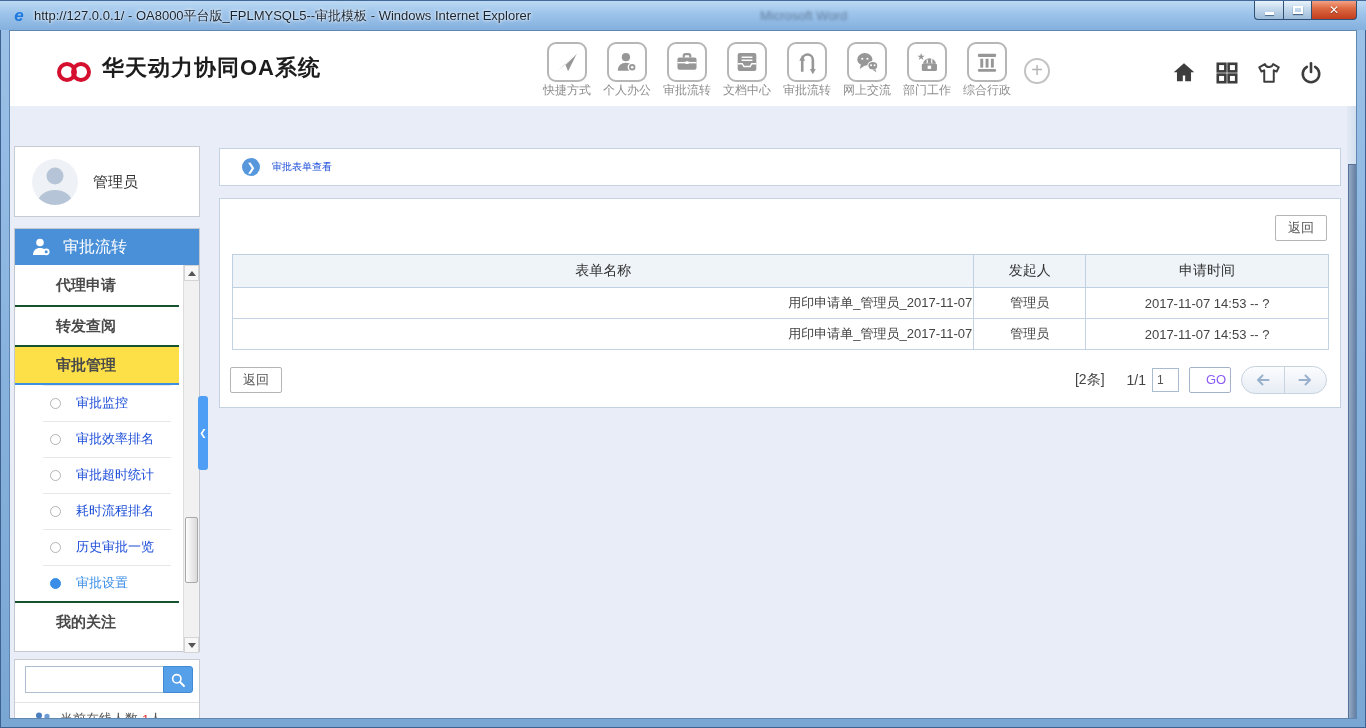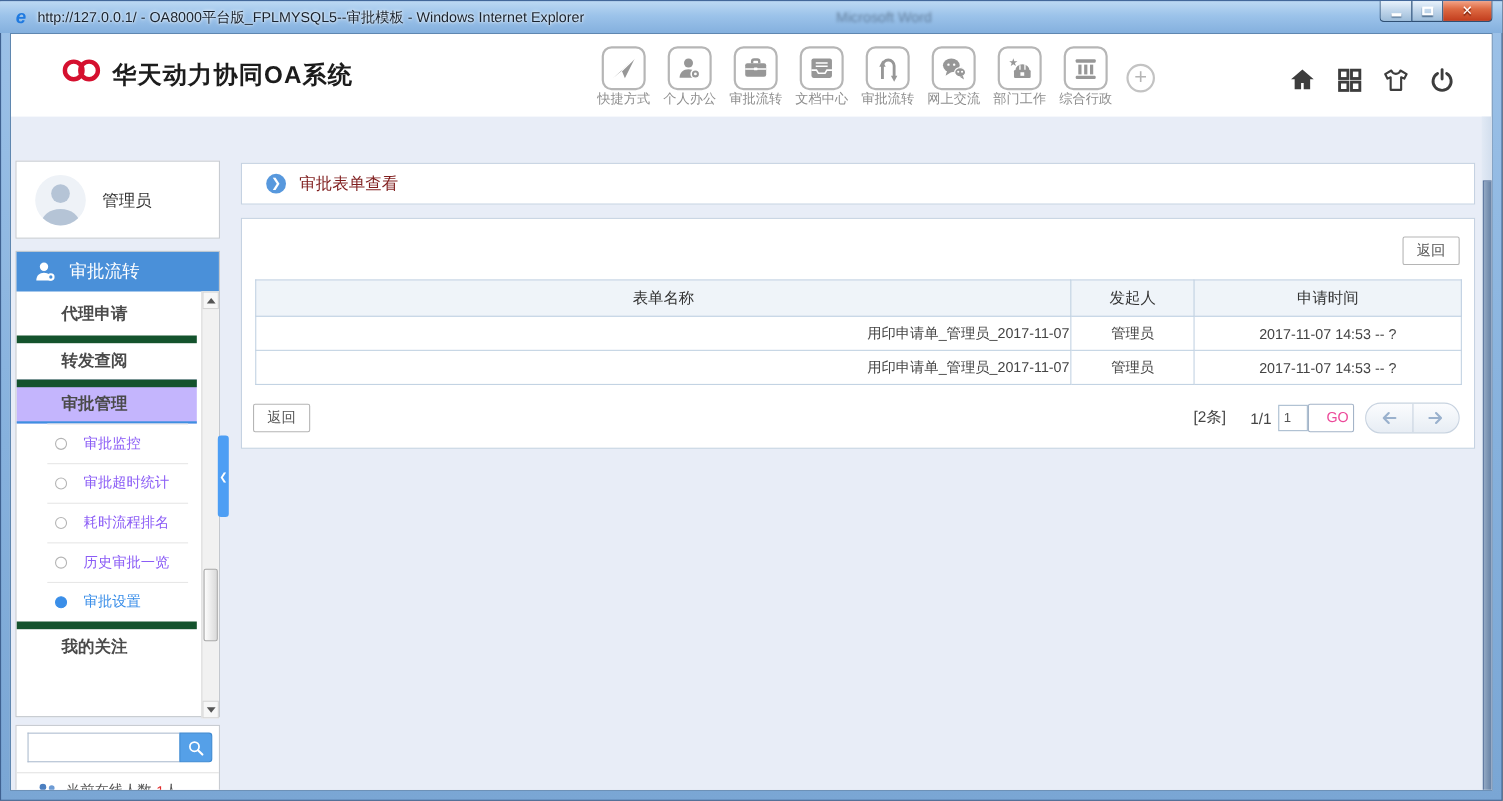--- a/index.html
+++ b/index.html
@@ -25,21 +25,21 @@
   .wbtn.max{width:28px;border-right:none;}
   .wbtn.close{width:46px;border-radius:0 0 4px 0;
         background:linear-gradient(180deg,#f3a285 0%,#dd6a43 40%,#c23d1d 100%);}
   .glyph-min{width:9px;height:3px;background:#fff;box-shadow:0 1px 1px #4a6a8c;margin-top:6px;}
   .glyph-max{width:10px;height:8px;border:2px solid #fff;box-shadow:0 1px 1px #4a6a8c;}
   .glyph-x{color:#fff;font-size:12px;font-weight:bold;text-shadow:0 1px 1px #7c2410;}
   
   .viewport{position:absolute;left:9px;top:30px;width:1348px;height:689px;background:#fff;
             border:1px solid #5f87b0;overflow:hidden;}
   .appheader{position:absolute;left:0;top:0;width:100%;height:75px;background:#fff;}
-  .logo{position:absolute;left:46px;top:22px;display:flex;align-items:flex-start;height:30px;}
+  .logo{position:absolute;left:46px;top:22px;display:flex;align-items:flex-end;height:30px;}
   .logo-text{font-size:22px;font-weight:bold;color:#1c1c1c;margin-left:10px;letter-spacing:1px;}
   .hnav{position:absolute;left:527px;top:11px;display:flex;}
   .nav-item{width:60px;text-align:center;cursor:pointer;}
   .nav-icon-box{width:40px;height:40px;margin:0 auto;border:2px solid #b6b6b6;border-radius:9px;
                 display:flex;align-items:center;justify-content:center;background:#fff;}
   .nav-label{margin-top:0;font-size:12px;color:#8e8e8e;white-space:nowrap;}
   .plus-circle{position:absolute;left:1014px;top:27px;width:26px;height:26px;border:2px solid #c3c3c3;
                border-radius:50%;color:#b5b5b5;font-size:20px;line-height:21px;text-align:center;cursor:pointer;}
   .hicon{position:absolute;top:29px;width:26px;height:26px;cursor:pointer;}
   
@@ -48,25 +48,25 @@
   
   .user-panel{left:4px;top:40px;width:186px;height:71px;}
   .avatar{position:absolute;left:16px;top:11px;width:48px;height:48px;}
   .username{position:absolute;left:78px;top:26px;font-size:15px;color:#333;}
   .menu-panel{left:4px;top:122px;width:186px;height:424px;border-color:#c4c8ce;}
   .menu-head{position:absolute;left:0;top:0;width:100%;height:36px;background:#4a90d9;
              display:flex;align-items:center;color:#fff;font-size:16px;cursor:pointer;}
   .menu-head svg{margin:0 10px 0 16px;}
   .menu-body{position:absolute;left:0;top:36px;width:164px;height:388px;overflow:hidden;}
   .mi{position:relative;cursor:pointer;display:flex;align-items:center;}
-  .mi.top{height:40px;font-size:15px;font-weight:bold;color:#4a4a4a;border-top:7px solid #14532d;}
+  .mi.top{height:40px;font-size:15px;font-weight:bold;color:#4a4a4a;border-top:2px solid #14532d;}
   .mi.top .lbl{margin-left:41px;}
   .mi.top:first-child{border-top:none;}
-  .mi.top.expanded{background:#c4b5fd;border-bottom:2px solid #3f8fe0;}
-  .mi.sub{height:36px;font-size:13px;color:#8b5cf6;}
+  .mi.top.expanded{background:#fde047;border-bottom:2px solid #3f8fe0;}
+  .mi.sub{height:36px;font-size:13px;color:#1d4ed8;}
   .mi.sub::before{content:"";position:absolute;left:28px;right:8px;top:0;border-top:1px solid #e7e7e7;}
   .mi.sub:first-of-type::before{display:none;}
   .radio{width:11px;height:11px;border-radius:50%;border:1px solid #b4b4b4;background:#fff;margin-left:35px;}
   .mi.sub .lbl{margin-left:15px;}
   .mi.sub.selected{color:#3a8ee8;}
   .mi.sub.selected .radio{background:#3a8ee8;border-color:#3a8ee8;}
   .sb-scroll{position:absolute;right:0;top:36px;width:16px;height:388px;background:#f1f1f1;border-left:1px solid #dcdcdc;}
   .sb-arrow{position:absolute;left:0;width:15px;height:16px;background:#f7f7f7;border:1px solid #d5d5d5;cursor:pointer;}
   .sb-arrow.up{top:0;}
   .sb-arrow.down{bottom:0;}
@@ -86,39 +86,39 @@
               border:1px solid #3f8ad2;border-radius:0 3px 3px 0;cursor:pointer;display:flex;
               align-items:center;justify-content:center;}
   .search-div{position:absolute;left:0;top:42px;width:100%;border-top:1px solid #e3e3e3;}
   .online-row{position:absolute;left:18px;top:50px;display:flex;align-items:center;font-size:13px;color:#555;}
   .online-row svg{margin-right:7px;}
   .online-count{color:#e02b2b;margin-left:4px;}
   
   .crumb-panel{left:209px;top:42px;width:1122px;height:38px;border-color:#c5d2e2;display:flex;align-items:center;}
   .crumb-ico{width:18px;height:18px;border-radius:50%;background:#5798dd;color:#fff;font-size:11px;
              line-height:18px;text-align:center;margin-left:22px;font-weight:bold;}
-  .crumb-txt{margin-left:12px;font-size:15px;color:#7f1d1d;}
+  .crumb-txt{margin-left:12px;font-size:10px;color:#1d4ed8;}
   .main-panel{left:209px;top:92px;width:1122px;height:210px;border-color:#c5d2e2;}
   .btn{border:1px solid #b5b5b5;background:#fff;color:#555;font-size:13px;border-radius:2px;
        text-align:center;cursor:pointer;line-height:24px;}
   .back-top{position:absolute;right:13px;top:16px;width:52px;height:26px;}
   .back-bottom{position:absolute;left:10px;top:168px;width:52px;height:26px;}
   table.grid{position:absolute;left:12px;top:55px;border-collapse:collapse;width:1097px;
              border:1px solid #9fb6cd;}
   table.grid th{height:33px;background:#eff4f9;font-size:14px;font-weight:normal;color:#333;
                 border:1px solid #bfd0e2;text-align:center;}
   table.grid td{height:31px;background:#fff;font-size:13px;color:#444;border:1px solid #c3d3e3;
                 text-align:center;}
   table.grid td.name{text-align:right;padding-left:12px;}
   .pager{position:absolute;right:13px;top:167px;height:28px;display:flex;align-items:center;}
   .pg-total,.pg-info{font-size:14px;color:#444;}
   .pg-total{margin-right:22px;}
   .pg-info{margin-right:6px;}
   .pg-input{width:27px;height:24px;border:1px solid #a9bccf;font-size:12px;color:#555;padding:0 4px;outline:none;}
-  .pg-go{width:42px;height:26px;margin-left:0;line-height:24px;border-color:#a4b4c8;color:#ec4899;padding-left:12px;}
+  .pg-go{width:42px;height:26px;margin-left:10px;line-height:24px;border-color:#a4b4c8;color:#8b5cf6;padding-left:12px;}
   .pg-pill{margin-left:10px;width:86px;height:28px;border:1px solid #c8d3e0;border-radius:14px;
            background:linear-gradient(180deg,#fbfcfe,#e7edf4);display:flex;overflow:hidden;}
   .pg-arrow{flex:1;display:flex;align-items:center;justify-content:center;cursor:pointer;}
   .pg-arrow.next{border-left:1px solid #c8d3e0;}
   .main-scroll{position:absolute;left:1337px;top:0;width:11px;height:614px;
                background:linear-gradient(90deg,#e2eaf5,#cfdcec);}
   .main-thumb{position:absolute;left:1px;top:58px;width:9px;height:556px;cursor:pointer;
               background:linear-gradient(90deg,#93a9c4,#647fa3);border:1px solid #56719a;}
 </style>
 </head>
@@ -308,20 +308,24 @@
             </div>
             <div class="mi top">
               <span class="lbl">转发查阅</span>
             </div>
             <div class="mi top expanded">
               <span class="lbl">审批管理</span>
             </div>
             <div class="mi sub">
               <span class="radio"></span>
               <span class="lbl">审批监控</span>
+            </div>
+            <div class="mi sub">
+              <span class="radio"></span>
+              <span class="lbl">审批效率排名</span>
             </div>
             <div class="mi sub">
               <span class="radio"></span>
               <span class="lbl">审批超时统计</span>
             </div>
             <div class="mi sub">
               <span class="radio"></span>
               <span class="lbl">耗时流程排名</span>
             </div>
             <div class="mi sub">

